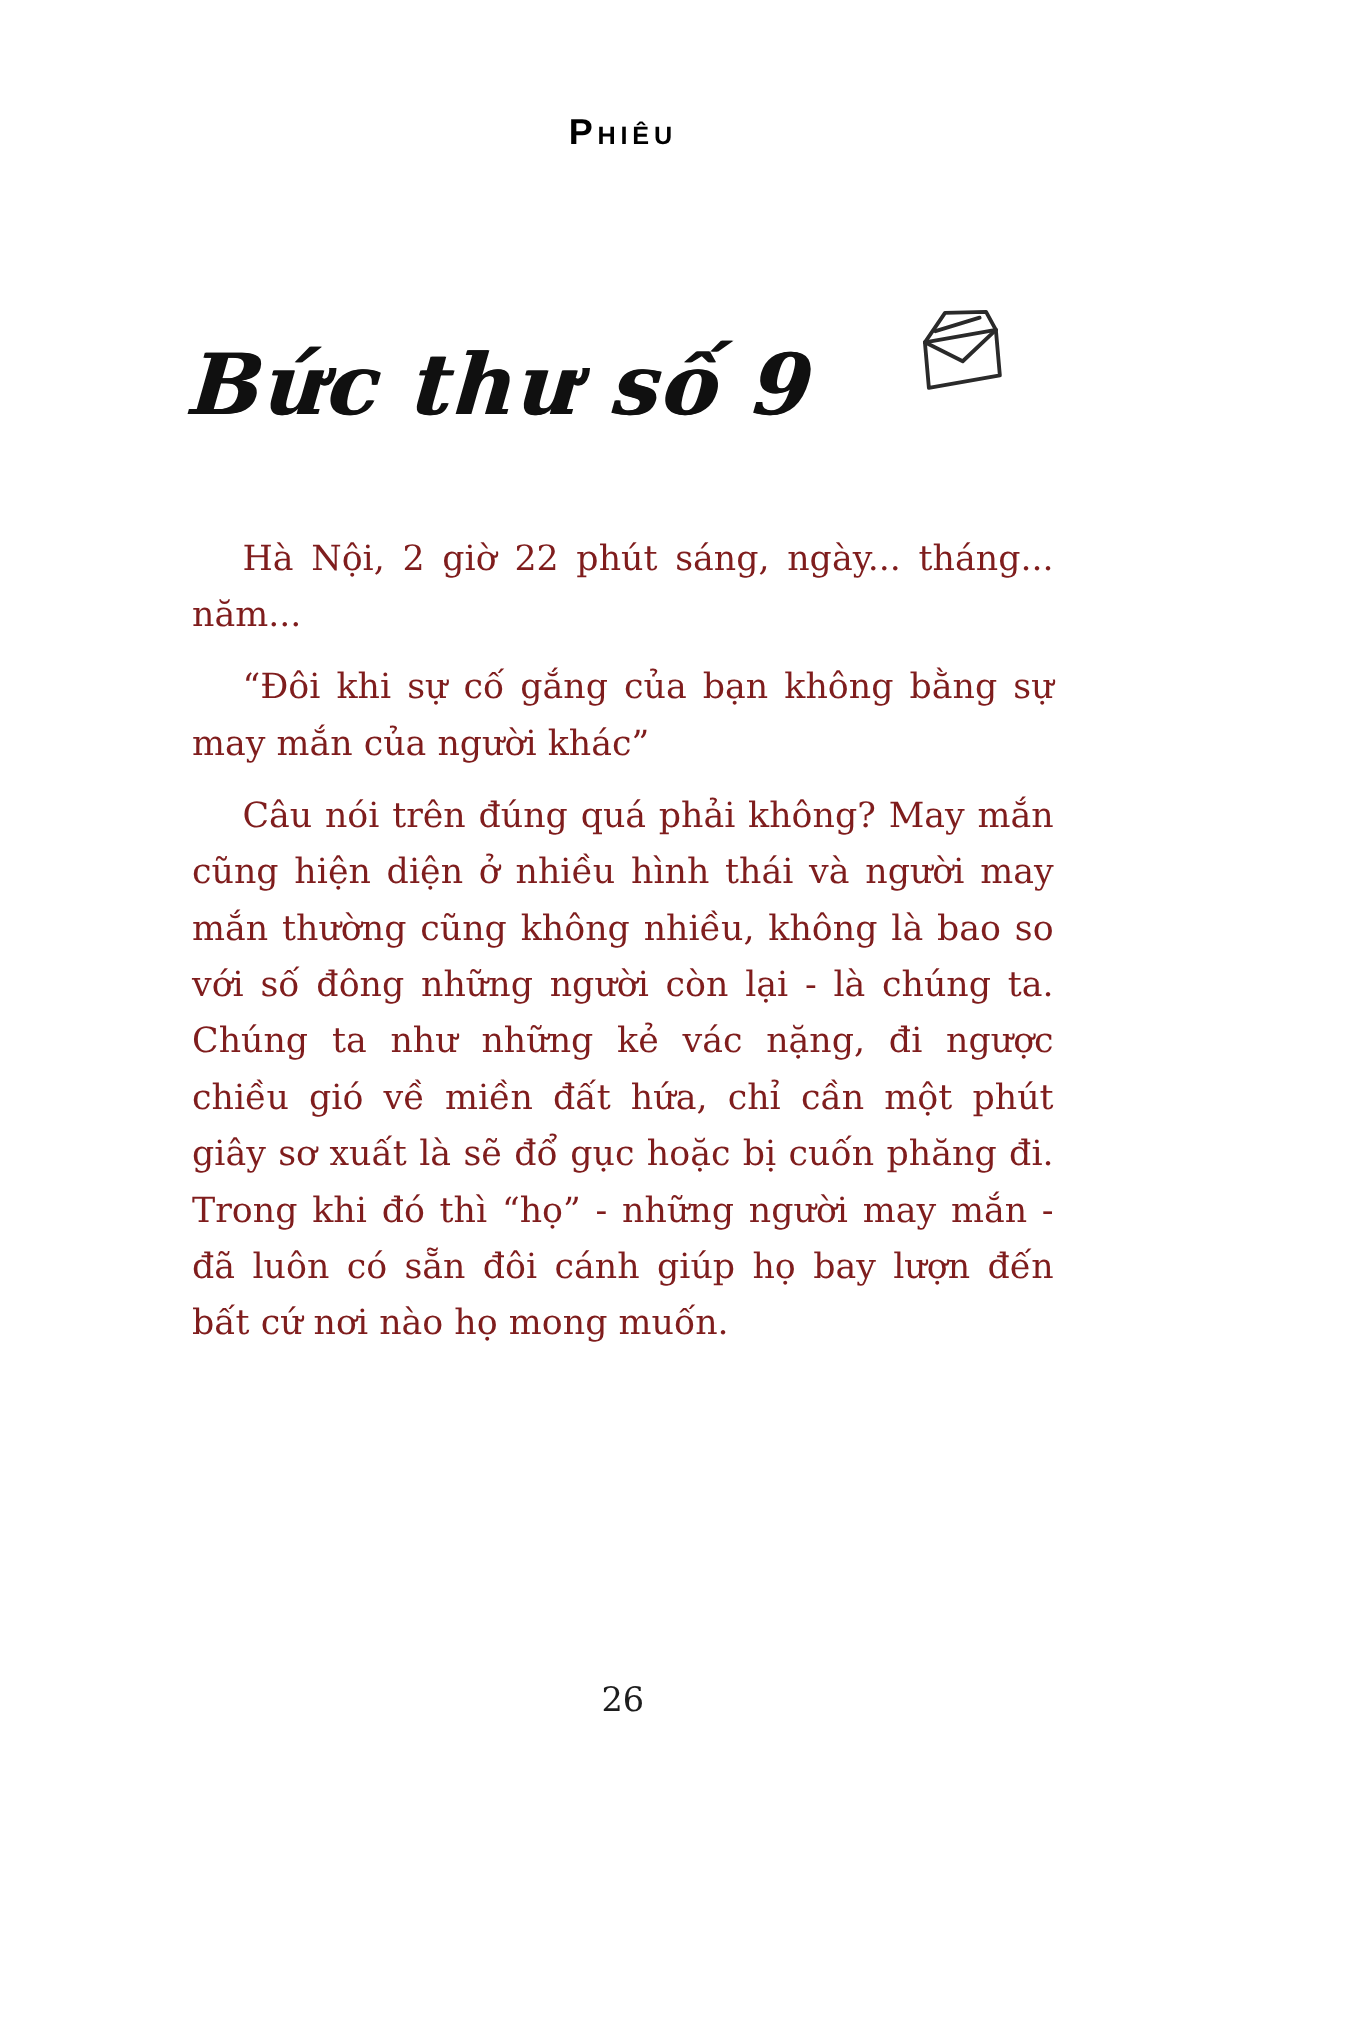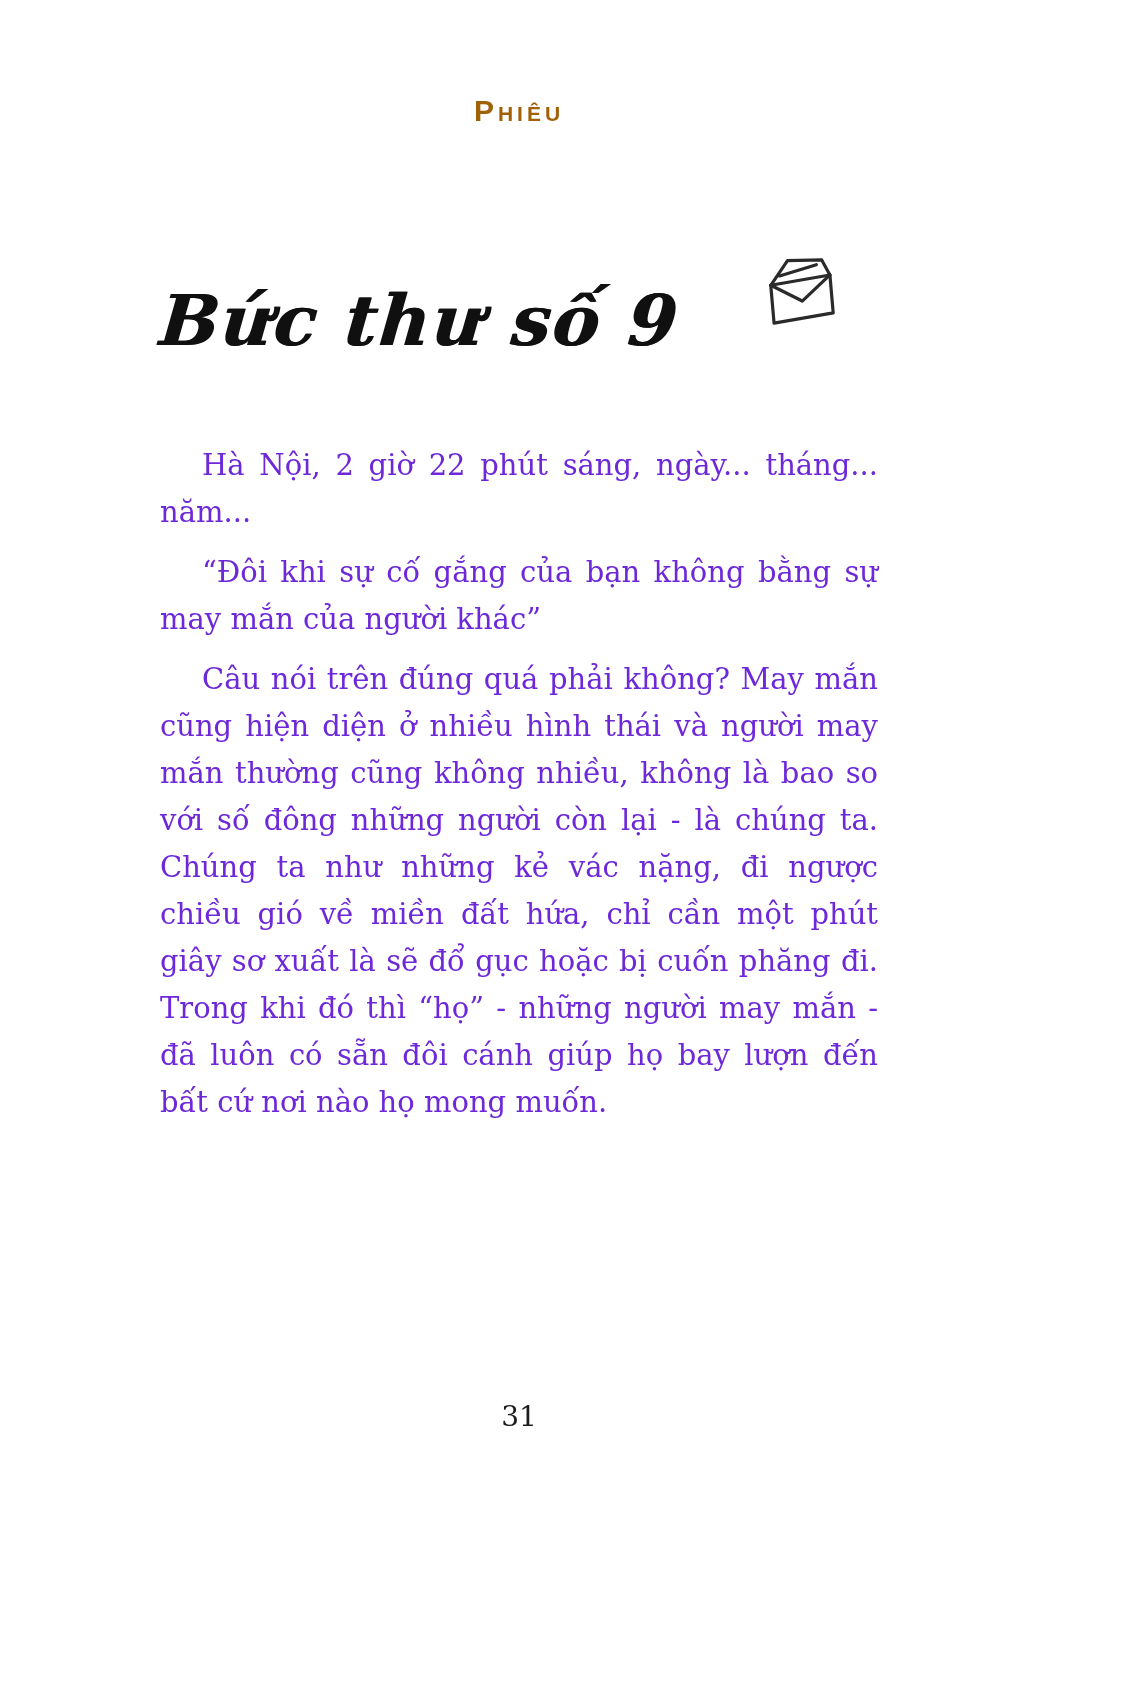--- a/index.html
+++ b/index.html
@@ -20,21 +20,21 @@
     width: 718px;
   }
   .running-header {
     margin-top: 94px;
     text-align: center;
     font-family: "Liberation Sans", sans-serif;
     font-variant: small-caps;
     font-weight: 700;
     font-size: 30px;
     letter-spacing: 4px;
-    color: #a16207;
+    color: #000000;
   }
   .title-row {
     margin-top: 158px;
     display: flex;
     align-items: flex-start;
   }
   .chapter-title {
     font-family: "DejaVu Serif", serif;
     font-style: italic;
     font-weight: 700;
@@ -49,21 +49,21 @@
   .envelope {
     display: inline-block;
     margin-left: 82px;
     transform: translateY(-34px) rotate(-8deg);
   }
   .body-text {
     margin-top: 76px;
     font-size: 29px;
     line-height: 47px;
     text-align: justify;
-    color: #6d28d9;
+    color: #7f1d1d;
   }
   .body-text p {
     text-indent: 42px;
     margin-bottom: 13px;
   }
   .page-number {
     position: absolute;
     top: 1400px;
     left: 160px;
     width: 718px;
@@ -93,14 +93,14 @@
     </div>
 
     <div class="body-text">
       <p>Hà Nội, 2 giờ 22 phút sáng, ngày... tháng... năm...</p>
       <p>“Đôi khi sự cố gắng của bạn không bằng sự may mắn của người khác”</p>
       <p>Câu nói trên đúng quá phải không? May mắn cũng hiện diện ở nhiều hình thái và người may mắn thường cũng không nhiều, không là bao so với số đông những người còn lại - là chúng ta. Chúng ta như những kẻ vác nặng, đi ngược chiều gió về miền đất hứa, chỉ cần một phút giây sơ xuất là sẽ đổ gục hoặc bị cuốn phăng đi. Trong khi đó thì “họ” - những người may mắn - đã luôn có sẵn đôi cánh giúp họ bay lượn đến bất cứ nơi nào họ mong muốn.</p>
     </div>
 
   </div>
 
-  <div class="page-number">31</div>
+  <div class="page-number">26</div>
 </div>
 
 </body></html>

